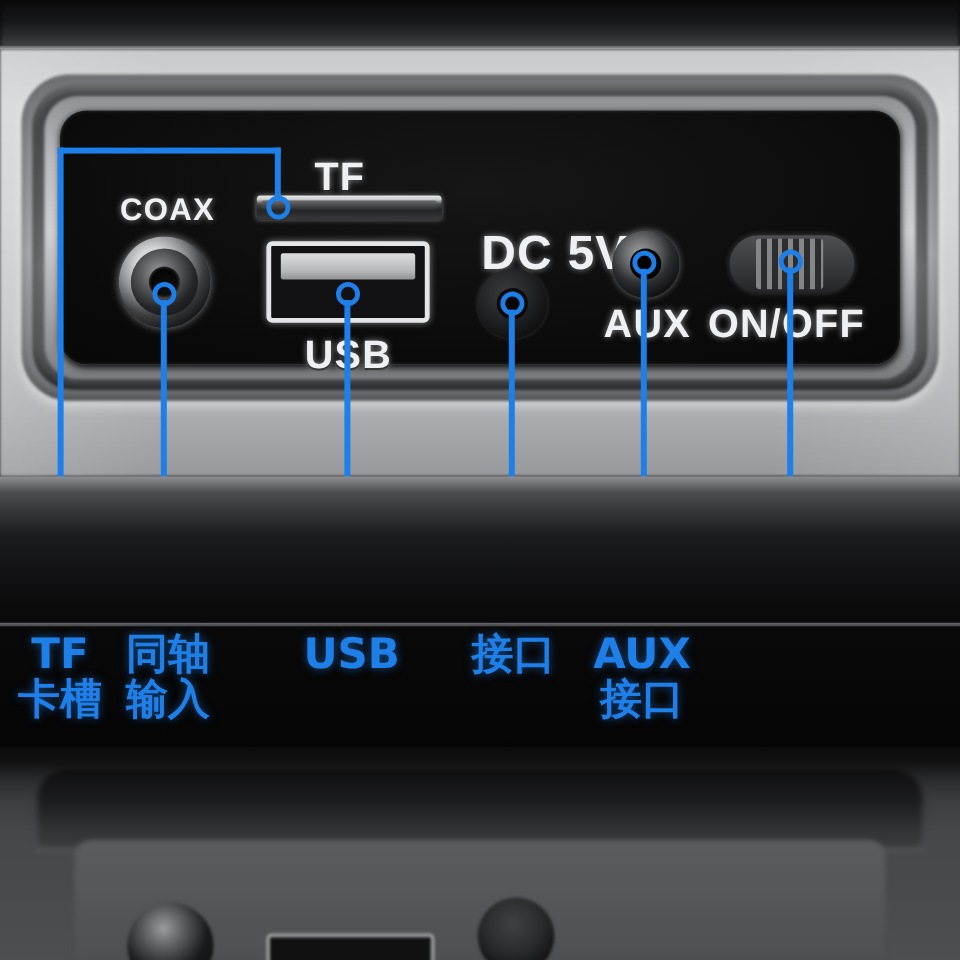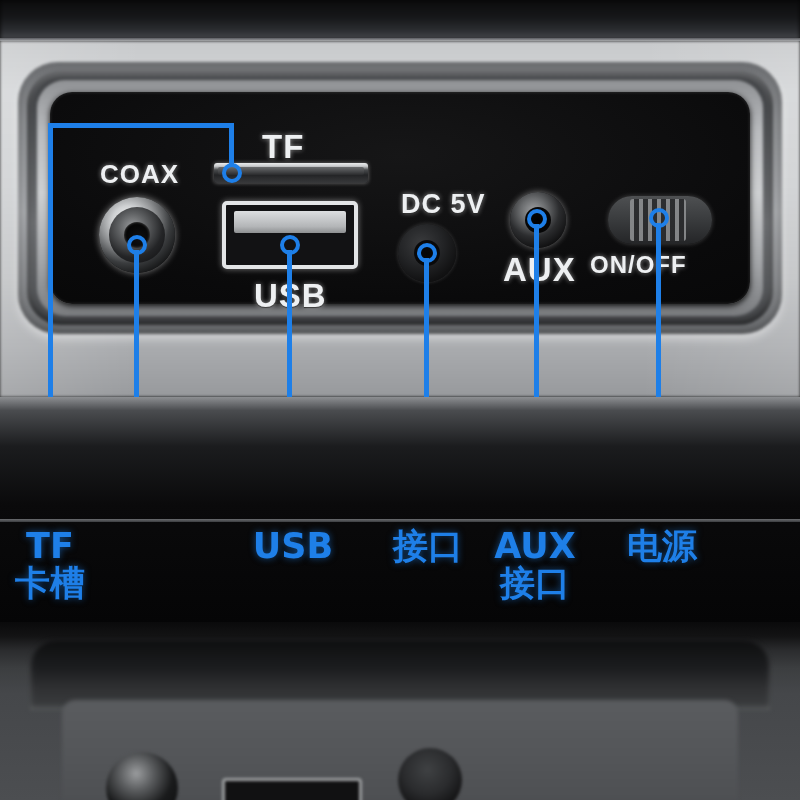--- a/index.html
+++ b/index.html
@@ -130,23 +130,23 @@
 
     <div class="bezel-outer blurB"></div>
     <div class="bezel-mid blurB"></div>
     <div class="bezel-inner blurB"></div>
 
     <div class="panel"></div>
 
     <div class="silk" style="left:262px;top:128px;font-size:33px;">TF</div>
     <div class="silk" style="left:100px;top:159px;font-size:26px;">COAX</div>
     <div class="silk" style="left:254px;top:277px;font-size:33px;">USB</div>
-    <div class="silk" style="left:381px;top:189px;font-size:27px;padding-left:20px;">DC 5V</div>
+    <div class="silk" style="left:381px;top:189px;font-size:40px;padding-left:20px;">DC 5V</div>
     <div class="silk" style="left:503px;top:251px;font-size:33px;">AUX</div>
-    <div class="silk" style="left:590px;top:251px;font-size:24px;">ON/OFF</div>
+    <div class="silk" style="left:590px;top:251px;font-size:33px;">ON/OFF</div>
 
     <div class="tf-slot"></div>
     <div class="tf-slot-lip"></div>
 
     <div class="coax"></div>
     <div class="coax-ring"></div>
     <div class="coax-hole"></div>
 
     <div class="usb"></div>
     <div class="usb-tongue"></div>
@@ -181,32 +181,35 @@
   <div class="cal-dot" style="left:649px;top:208px;"></div>
   <div class="cal-line" style="left:656px;top:223px;width:5px;height:295px;"></div>
 
   <div class="caption-strip"></div>
   <div class="divider"></div>
 
   <div class="cap" style="left:0px;top:528px;width:100px;">
     <span class="l1">TF</span>
     <span class="l2">卡槽</span>
   </div>
+  <div class="cap" style="left:90px;top:528px;width:100px;">
+    <span class="l1">同轴</span>
+    <span class="l2">输入</span>
+  </div>
   <div class="cap" style="left:243px;top:528px;width:100px;">
     <span class="l1">USB</span>
   </div>
   <div class="cap" style="left:378px;top:528px;width:100px;">
     <span class="l2">接口</span>
   </div>
   <div class="cap" style="left:485px;top:528px;width:100px;">
     <span class="l1">AUX</span>
     <span class="l2">接口</span>
   </div>
   <div class="cap" style="left:612px;top:528px;width:100px;">
-    <span class="l1">电源</span>
   </div>
 
   <div class="photo-bottom"></div>
   <div class="pb-gloss blurA"></div>
   <div class="pb-face blurA"></div>
   <div class="pb-coax blurB"></div>
   <div class="pb-usb blurB"></div>
   <div class="pb-dc blurB"></div>
 
 </div>

